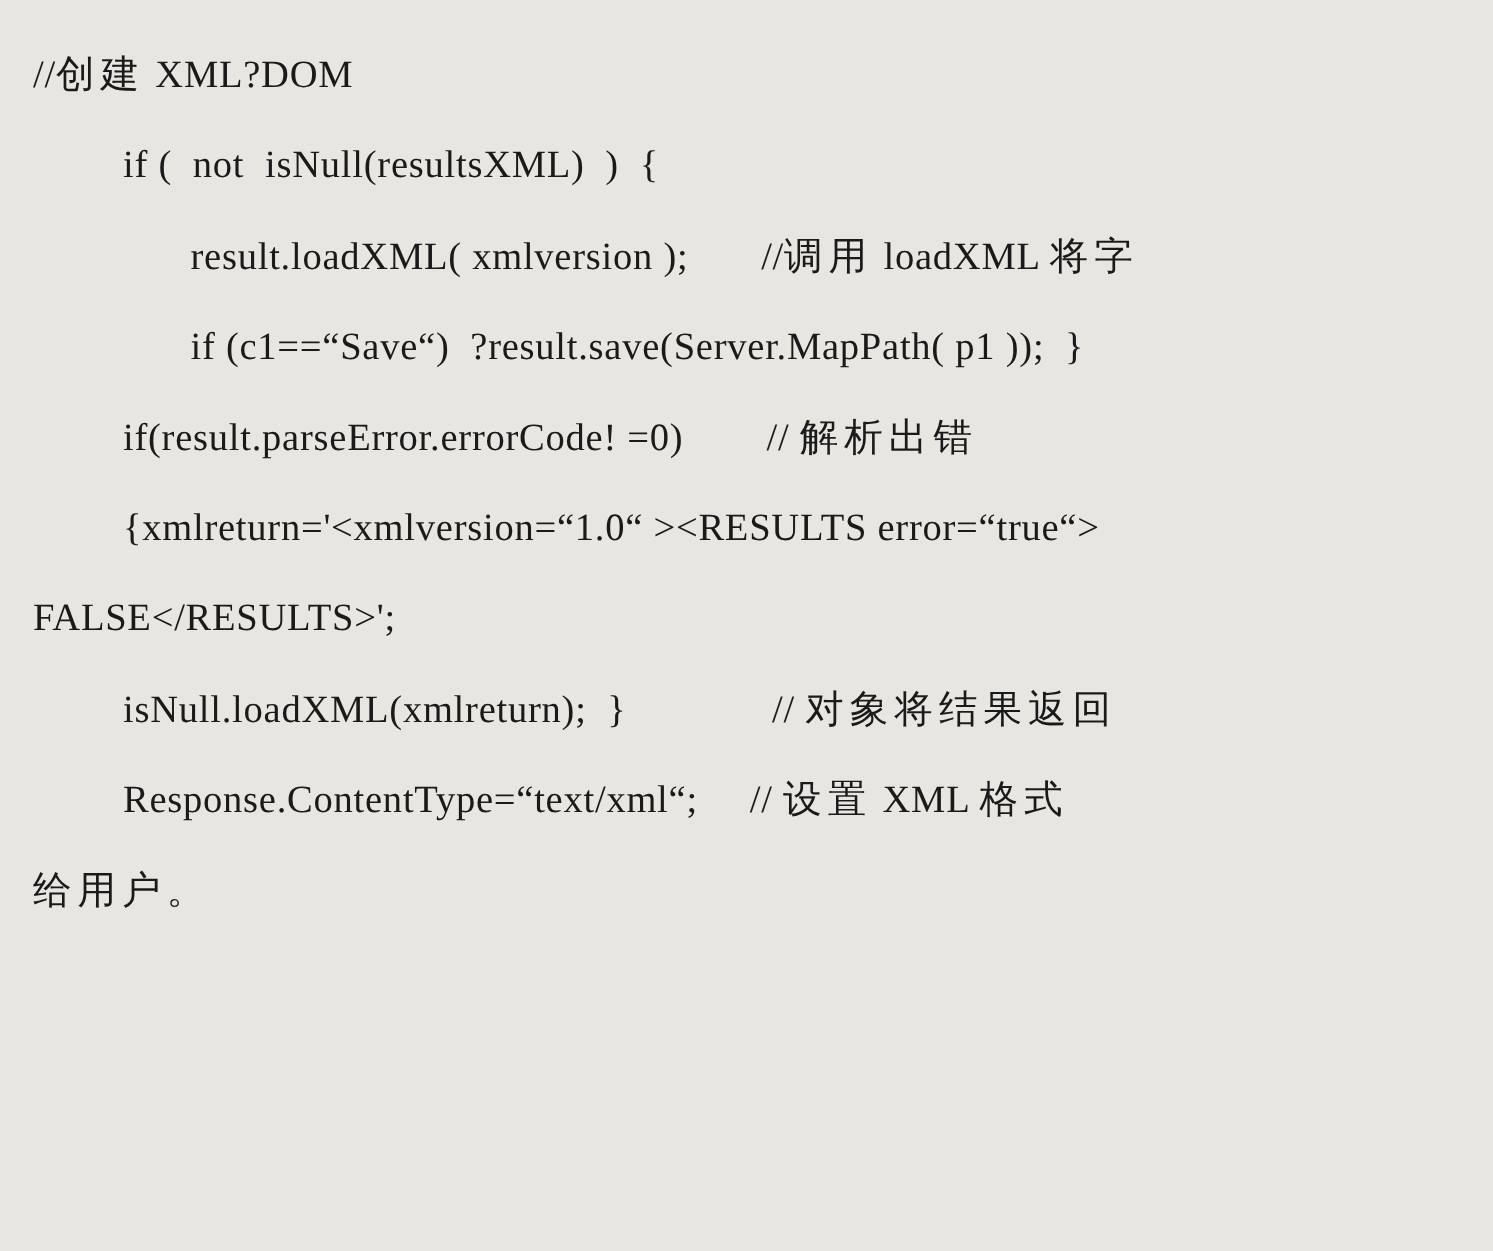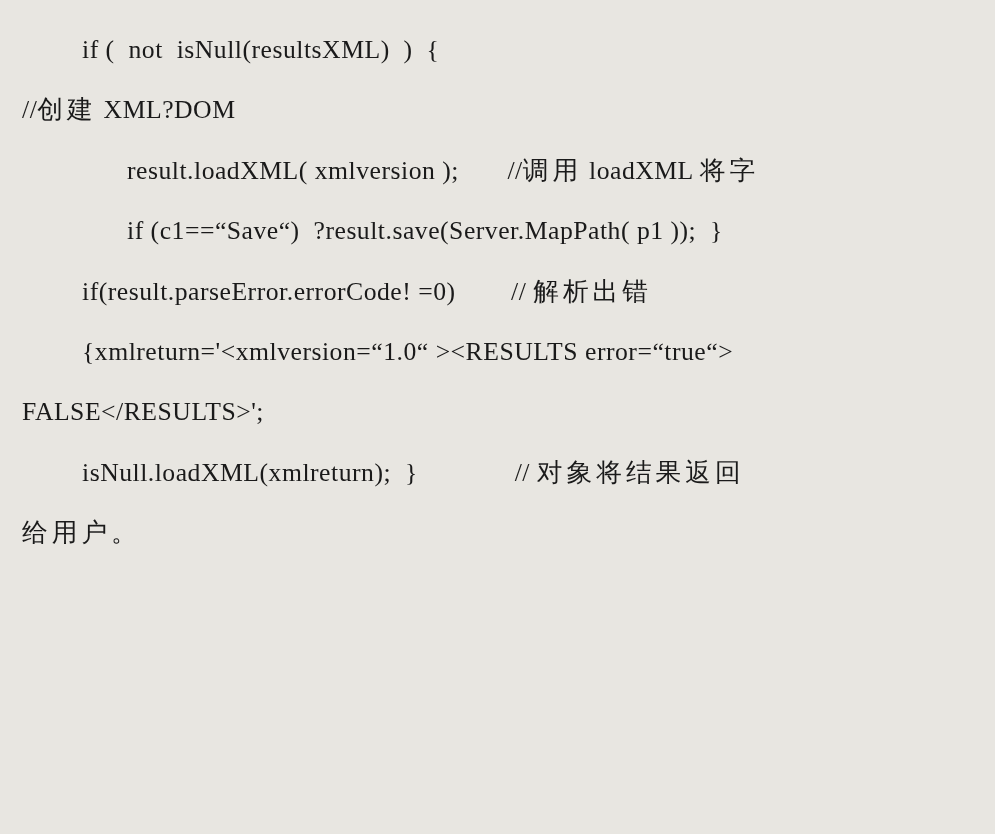--- a/index.html
+++ b/index.html
@@ -28,22 +28,23 @@
     .noindent { padding-left: 0; }
     .cjk {
       font-family: 'SimSun', 'Songti SC', serif;
       letter-spacing: 4px;
     }
   </style>
 </head>
 <body>
 
 <div class="page">
+  <p class="line noindent"><span>//</span><span class="cjk">创建</span><span> XML?DOM</span></p>
   <p class="line indent1"><span>if (  not  isNull(resultsXML)  )  {</span></p>
-  <p class="line noindent"><span>//</span><span class="cjk">创建</span><span> XML?DOM</span></p>
   <p class="line indent2"><span>result.loadXML( xmlversion );       //</span><span class="cjk">调用</span><span> loadXML </span><span class="cjk">将字</span></p>
   <p class="line indent3"><span>if (c1==“Save“)  ?result.save(Server.MapPath( p1 ));  }</span></p>
   <p class="line indent1"><span>if(result.parseError.errorCode! =0)        // </span><span class="cjk">解析出错</span></p>
   <p class="line indent1"><span>{xmlreturn='&lt;xmlversion=“1.0“ &gt;&lt;RESULTS error=“true“&gt;</span></p>
   <p class="line noindent"><span>FALSE&lt;/RESULTS&gt;';</span></p>
   <p class="line indent1"><span>isNull.loadXML(xmlreturn);  }              // </span><span class="cjk">对象将结果返回</span></p>
+  <p class="line indent1"><span>Response.ContentType=“text/xml“;     // </span><span class="cjk">设置</span><span> XML </span><span class="cjk">格式</span></p>
   <p class="line noindent"><span class="cjk">给用户。</span></p>
 </div>
 
 </body></html>

